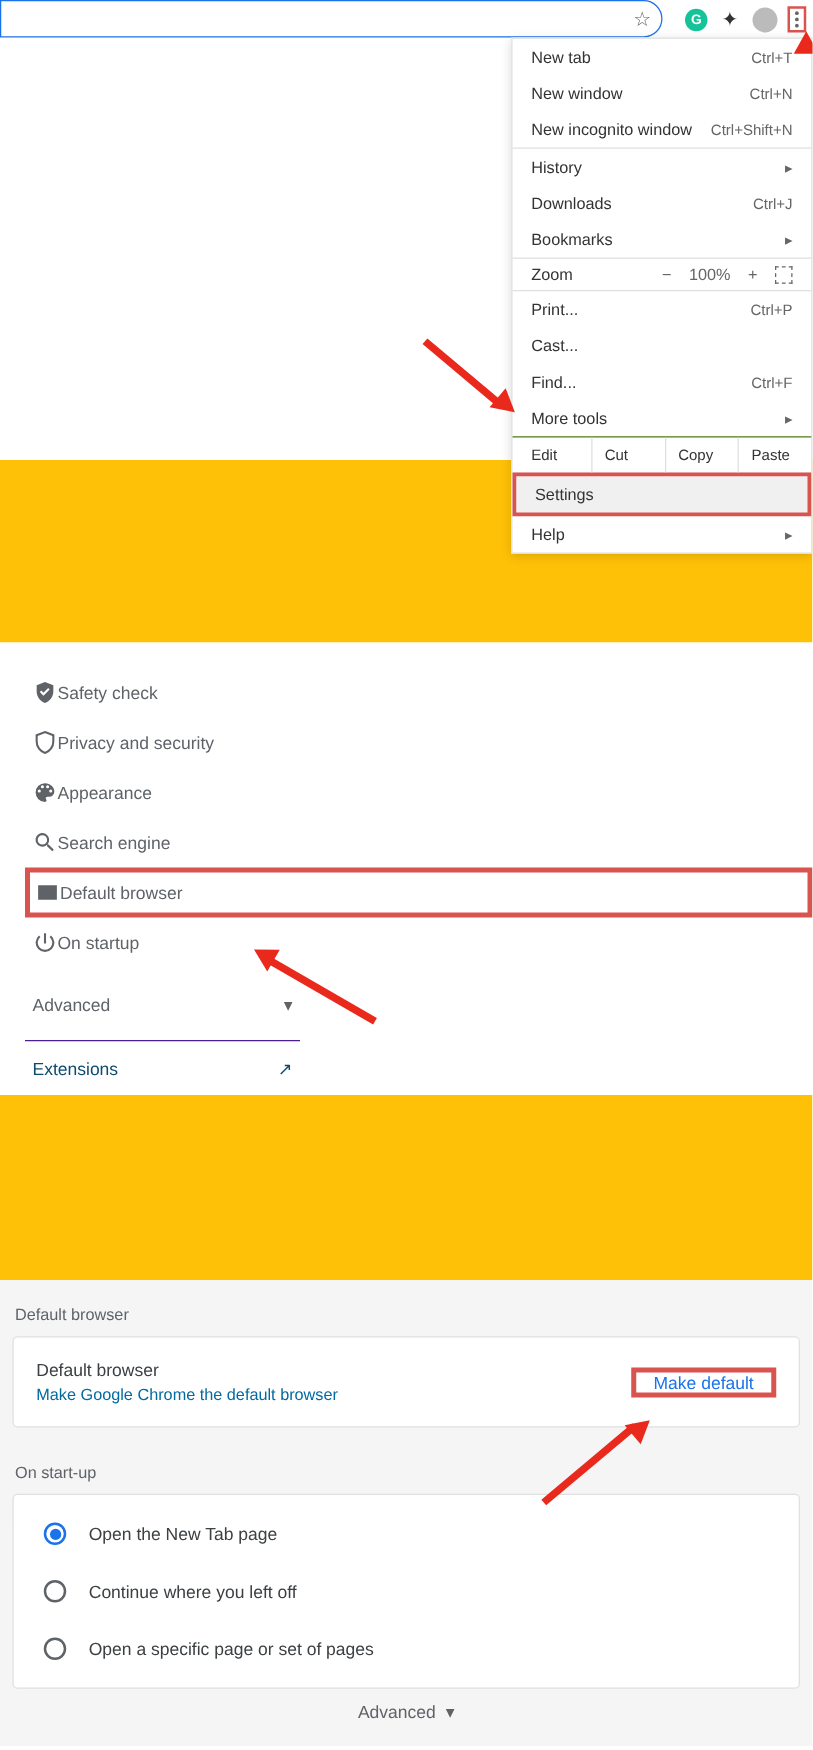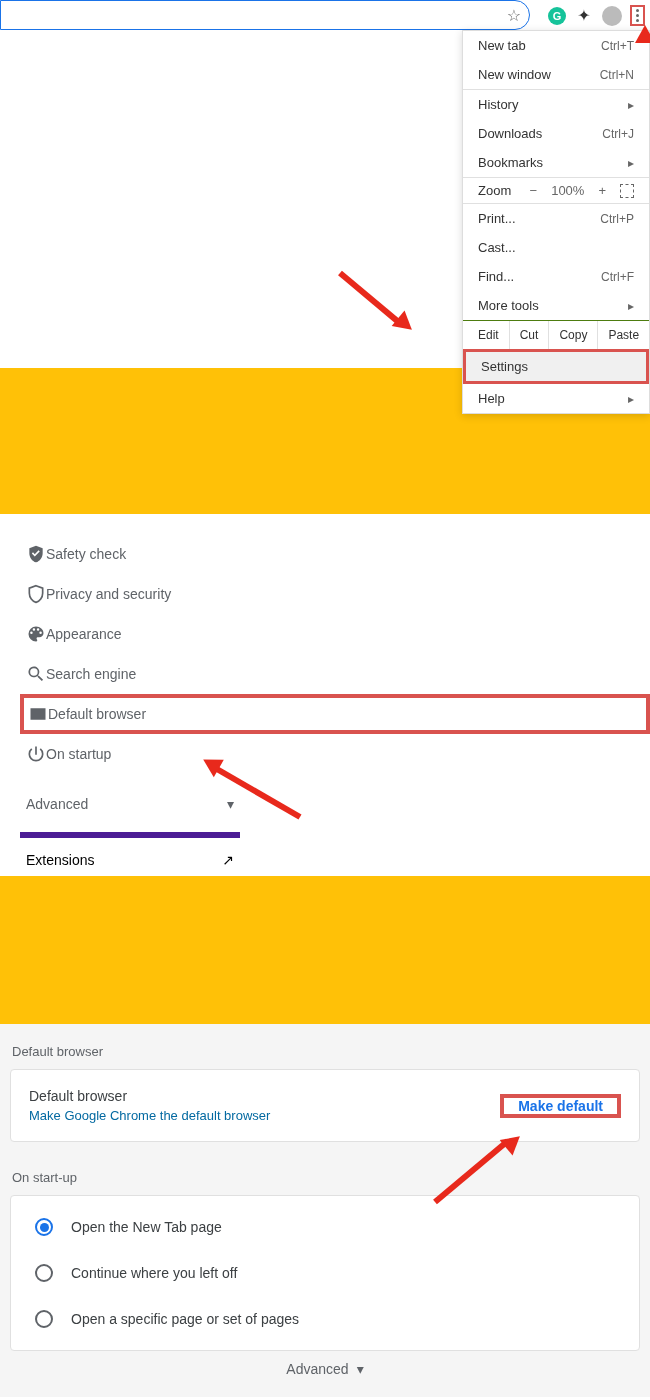--- a/index.html
+++ b/index.html
@@ -7,21 +7,21 @@
 .section1{height:368px;position:relative;background:#fff}
 .addr-bar{height:30px;border:1px solid #1a73e8;border-radius:0 15px 15px 0;margin-right:120px;position:relative}
 .star{position:absolute;right:8px;top:5px;font-size:16px;color:#666}
 .toolbar-icons{position:absolute;right:5px;top:5px;display:flex;gap:8px;align-items:center}
 .icon-btn{width:20px;height:20px;display:flex;align-items:center;justify-content:center}
 .grammarly{width:18px;height:18px;background:#15c39a;border-radius:50%;color:#fff;font-weight:bold;font-size:11px;display:flex;align-items:center;justify-content:center}
 .puzzle{color:#333;font-size:16px}
 .avatar{width:20px;height:20px;background:#bbb;border-radius:50%}
 .kebab{border:2px solid #d9534f;padding:2px 4px;display:flex;flex-direction:column;gap:2px;align-items:center}
 .kebab span{width:3px;height:3px;background:#666;border-radius:50%}
-.menu{position:absolute;right:0;top:30px;width:188px;background:#fff;border:1px solid #ddd;box-shadow:0 2px 8px rgba(0,0,0,0.15);font-size:13px;color:#333}
+.menu{position:absolute;right:0;top:30px;width:241px;background:#fff;border:1px solid #ddd;box-shadow:0 2px 8px rgba(0,0,0,0.15);font-size:13px;color:#333}
 .menu-item{padding:7px 15px;display:flex;justify-content:space-between;align-items:center}
 .menu-sep{border-top:1px solid #e0e0e0}
 .shortcut{color:#666;font-size:12px}
 .zoom-row{display:flex;align-items:center;padding:5px 15px;gap:10px}
 .zoom-ctrl{margin-left:auto;display:flex;gap:14px;align-items:center;color:#666}
 .fullscreen{width:14px;height:14px;border:1px dashed #666}
 .edit-row{display:flex;border-top:1px solid #4d7c0f}
 .edit-row>div{flex:1;padding:7px 10px;text-align:left;border-right:1px solid #e0e0e0;font-size:12px}
 .edit-row>div:first-child{text-align:left;padding-left:15px}
 .edit-row>div:last-child{border-right:none}
@@ -31,29 +31,29 @@
 
 .divider-yellow{background:#ffc107;width:100%}
 .div1{height:146px}
 .div2{height:148px}
 
 .section2{height:362px;background:#fff;padding-top:20px;padding-left:20px;position:relative}
 .sidebar-item{display:flex;align-items:center;padding:10px 6px;color:#5f6368;font-size:14px}
 .sidebar-item svg,.sidebar-item .side-icon{width:20px;height:20px;fill:#5f6368;color:#5f6368;flex-shrink:0}
 .default-hl{border:4px solid #d9534f;padding:6px 4px}
 .advanced-row{display:flex;align-items:center;justify-content:space-between;padding:14px 6px;color:#5f6368;font-size:14px;width:220px;margin-top:8px}
-.ext-row{display:flex;align-items:center;justify-content:space-between;padding:14px 6px;color:#000000;font-size:14px;width:220px;border-top:6px solid #4c1d95;margin-top:6px}
+.ext-row{display:flex;align-items:center;justify-content:space-between;padding:14px 6px;color:#0c4a6e;font-size:14px;width:220px;border-top:1px solid #4c1d95;margin-top:6px}
 
 .section3{background:#f5f5f5;padding:10px 0 20px;position:relative}
 .sec-title{color:#5f6368;font-size:13px;padding:10px 12px}
 .card{background:#fff;border:1px solid #e0e0e0;border-radius:4px;margin:0 10px;padding:18px}
 .card-row{display:flex;justify-content:space-between;align-items:center}
 .card-label{color:#3c4043;font-size:14px}
 .card-sub{color:#0369a1;font-size:13px;margin-top:4px}
-.make-default{color:#1a73e8;font-size:14px;font-weight:700;padding:0 14px;border:4px solid #d9534f}
+.make-default{color:#1a73e8;font-size:14px;font-weight:400;padding:0 14px;border:4px solid #d9534f}
 .radio-row{display:flex;align-items:center;gap:18px;padding:14px 6px;color:#3c4043;font-size:14px}
 .radio{width:18px;height:18px;border:2px solid #5f6368;border-radius:50%;display:flex;align-items:center;justify-content:center}
 .radio.checked{border-color:#1a73e8}
 .radio.checked::after{content:"";width:9px;height:9px;background:#1a73e8;border-radius:50%}
 .adv-bottom{text-align:center;color:#5f6368;font-size:14px;padding-top:10px;display:flex;justify-content:center;align-items:center;gap:8px}
 </style>
 </head>
 <body>
 
 <div class="section1">
@@ -73,20 +73,24 @@
 
   <div class="menu">
     <div class="menu-item">
         <span>New tab</span>
         <span class="shortcut">Ctrl+T</span>
       </div>
     <div class="menu-item">
         <span>New window</span>
         <span class="shortcut">Ctrl+N</span>
       </div>
+    <div class="menu-item">
+        <span>New incognito window</span>
+        <span class="shortcut">Ctrl+Shift+N</span>
+      </div>
     <div class="menu-sep"></div>
     <div class="menu-item">
         <span>History</span>
         <span class="shortcut">▸</span>
       </div>
     <div class="menu-item">
         <span>Downloads</span>
         <span class="shortcut">Ctrl+J</span>
       </div>
     <div class="menu-item">

